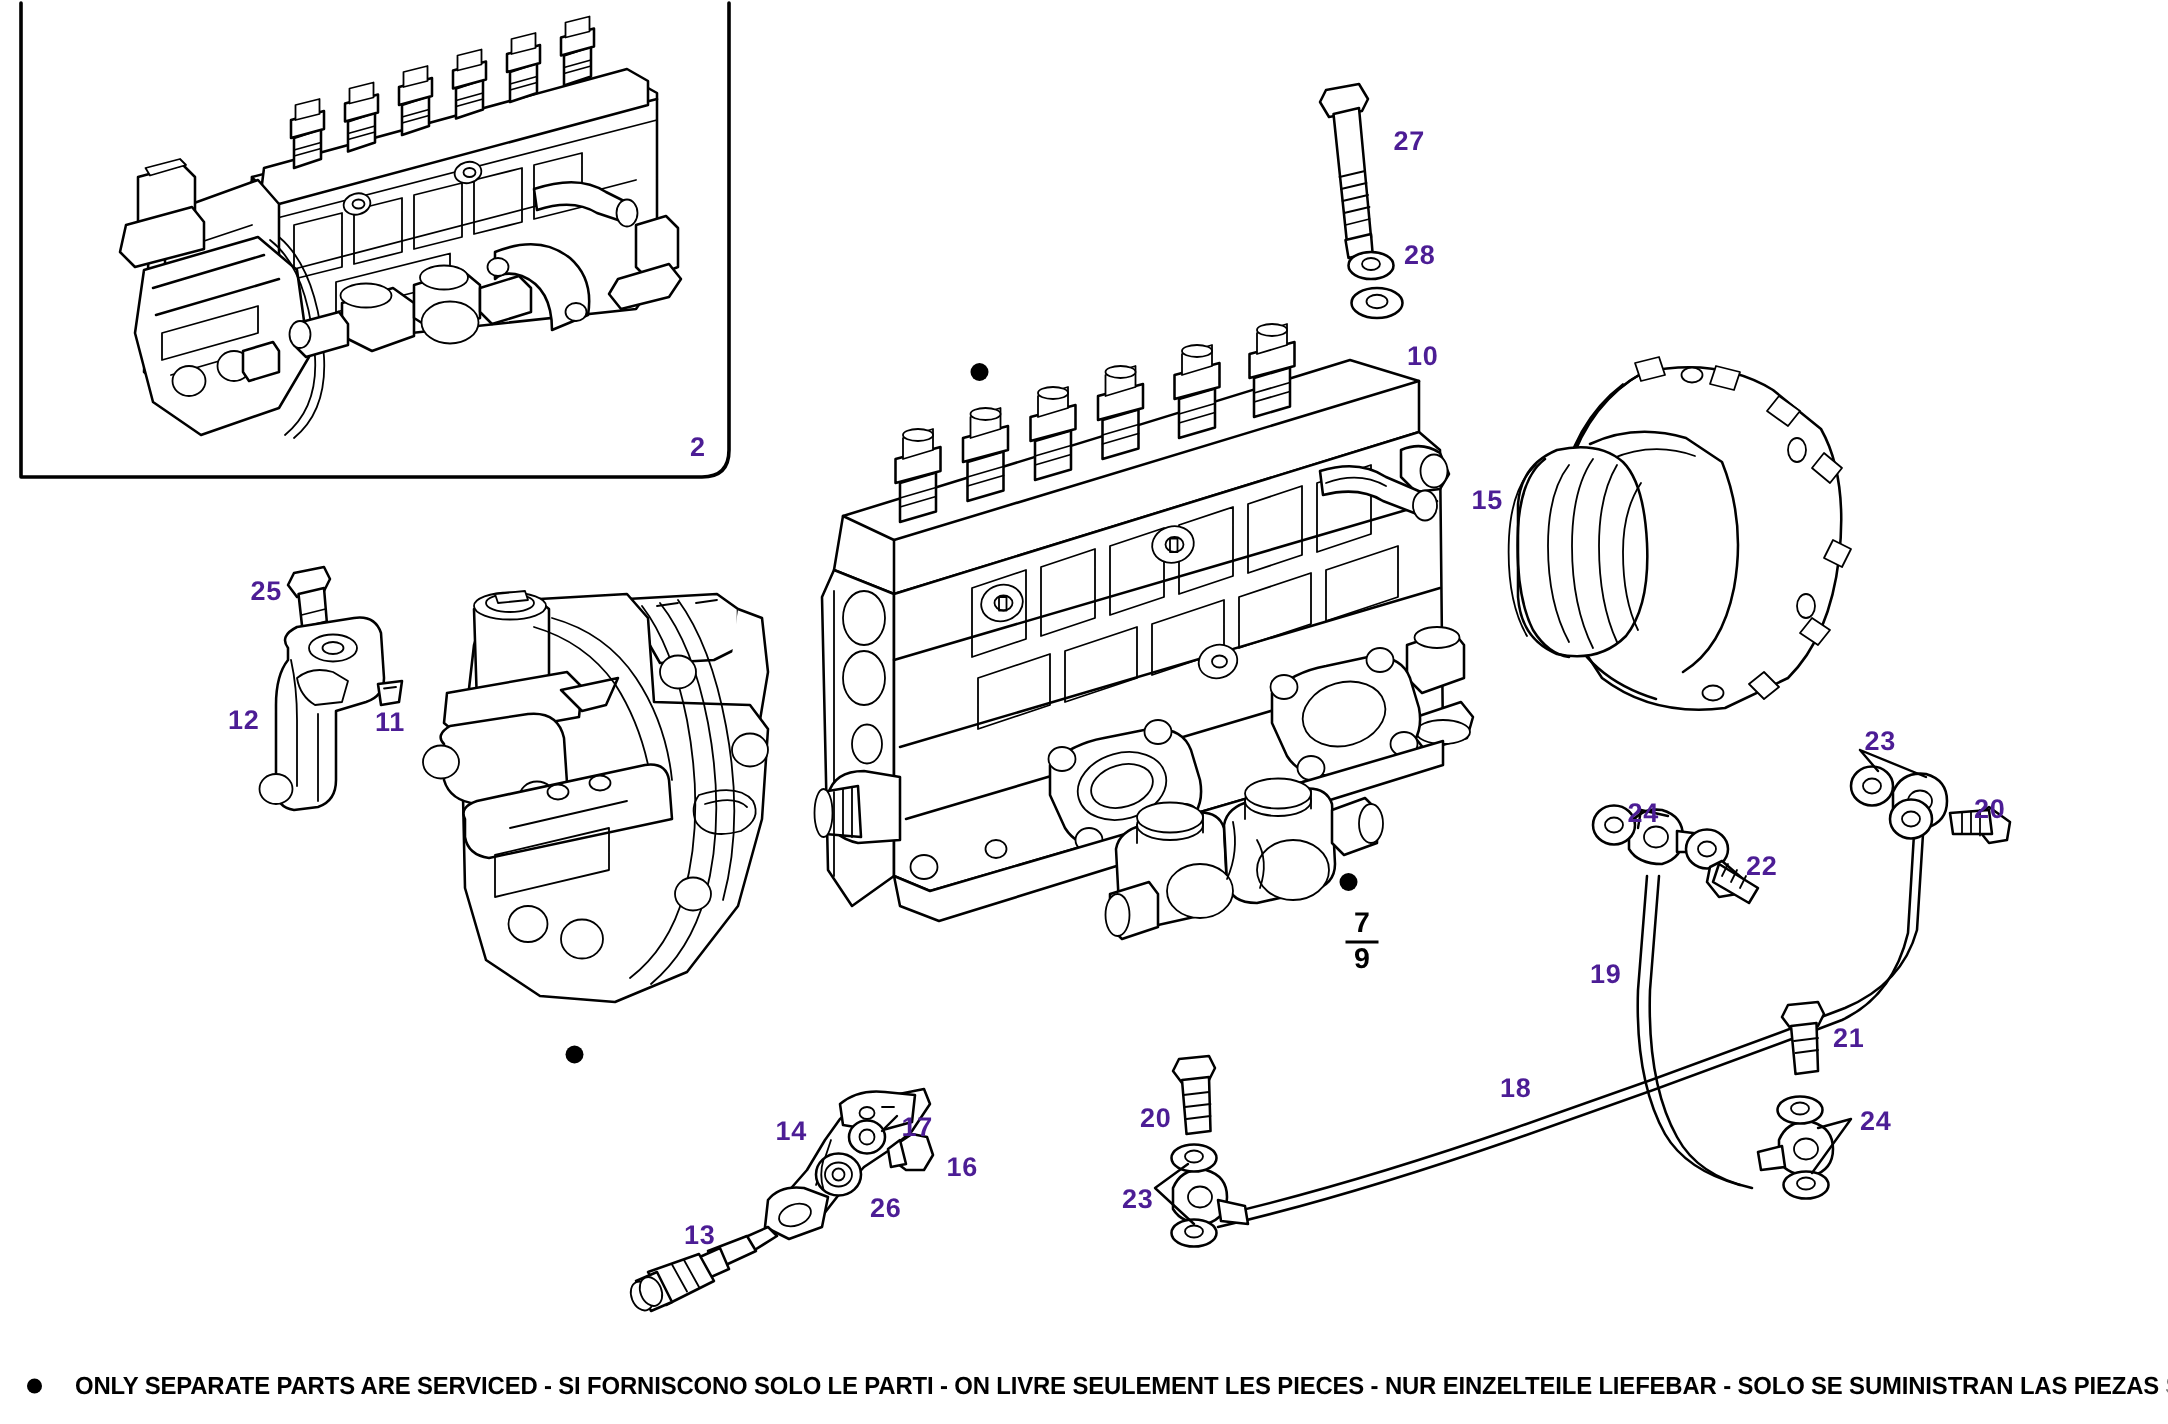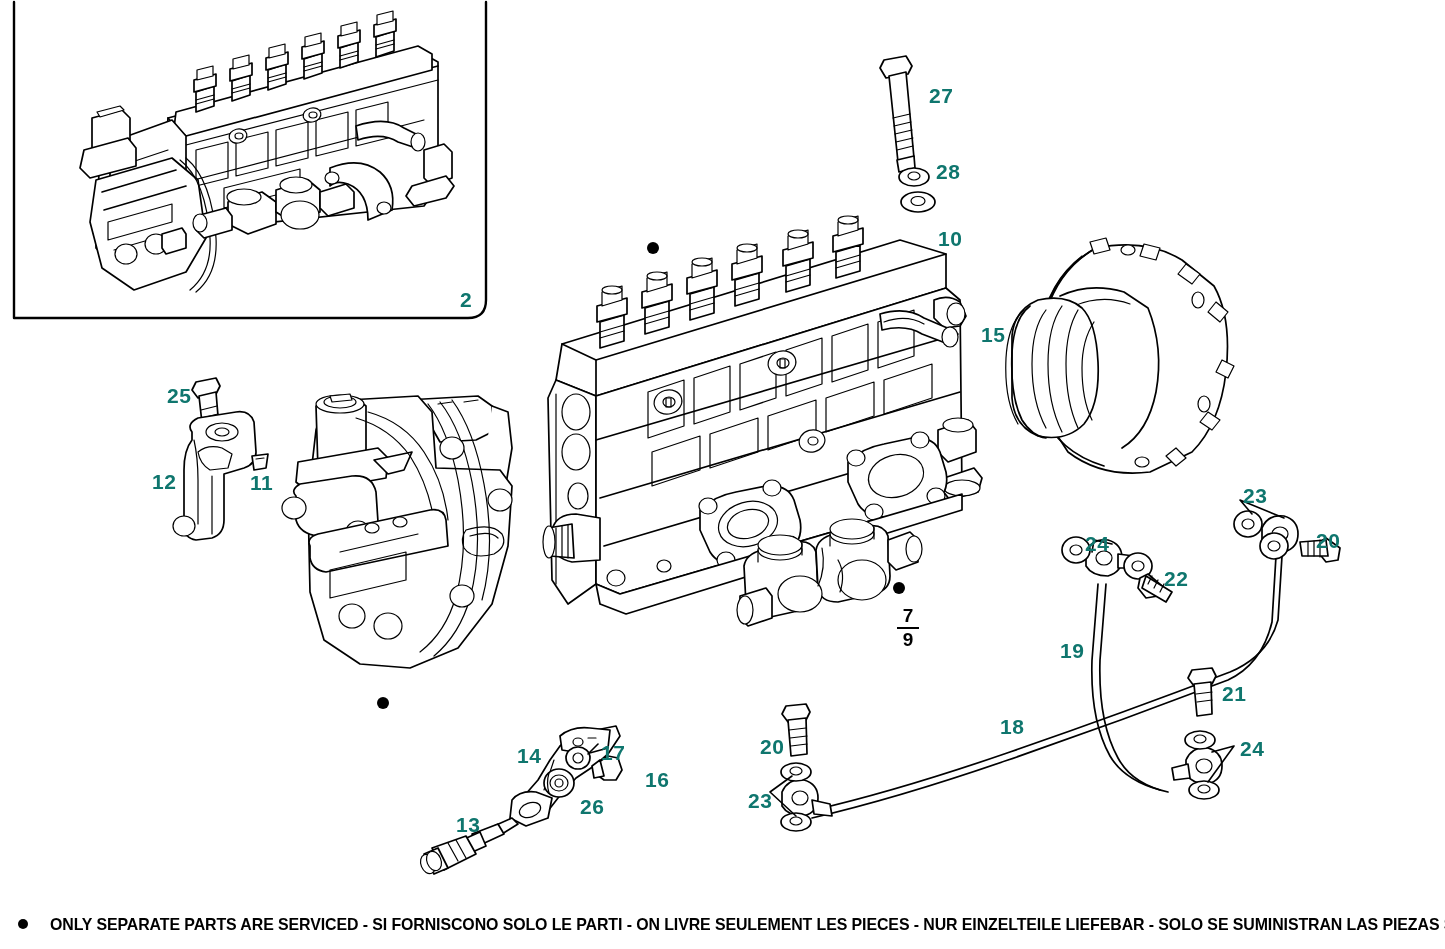--- a/index.html
+++ b/index.html
@@ -24,22 +24,22 @@
     position: absolute;
     left: 0;
     top: 0;
     width: 1445px;
     height: 949px;
   }
   .callout {
     position: absolute;
     font-family: "Liberation Sans", sans-serif;
     font-weight: 700;
-    font-size: 21px;
-    color: #0f766e;
+    font-size: 18px;
+    color: #4c1d95;
     line-height: 1;
     white-space: nowrap;
     letter-spacing: 0.5px;
   }
   .frac {
     position: absolute;
     font-family: "Liberation Sans", sans-serif;
     font-weight: 700;
     font-size: 19px;
     color: #000;
@@ -589,21 +589,21 @@
   <div class="callout" style="left:1085px; top:533px;">24</div>
   <div class="callout" style="left:1164px; top:568px;">22</div>
   <div class="callout" style="left:1060px; top:640px;">19</div>
   <div class="callout" style="left:1222px; top:683px;">21</div>
   <div class="callout" style="left:1240px; top:738px;">24</div>
   <div class="callout" style="left:1000px; top:716px;">18</div>
   <div class="callout" style="left:760px; top:736px;">20</div>
   <div class="callout" style="left:748px; top:790px;">23</div>
   <div class="callout" style="left:517px; top:745px;">14</div>
   <div class="callout" style="left:601px; top:742px;">17</div>
-  <div class="callout" style="left:631px; top:769px;margin-left:14px;">16</div>
+  <div class="callout" style="left:631px; top:769px;">16</div>
   <div class="callout" style="left:580px; top:796px;">26</div>
   <div class="callout" style="left:456px; top:814px;">13</div>
 
   <div class="frac" style="left:897px; top:606px;">
     <span class="num">7</span>
     <span class="bar"></span>
     <span class="den">9</span>
   </div>
 
   <div id="footer">

